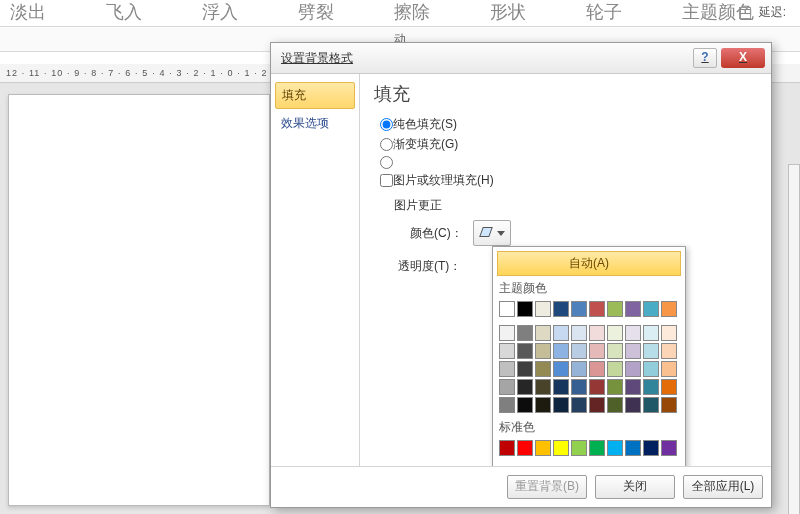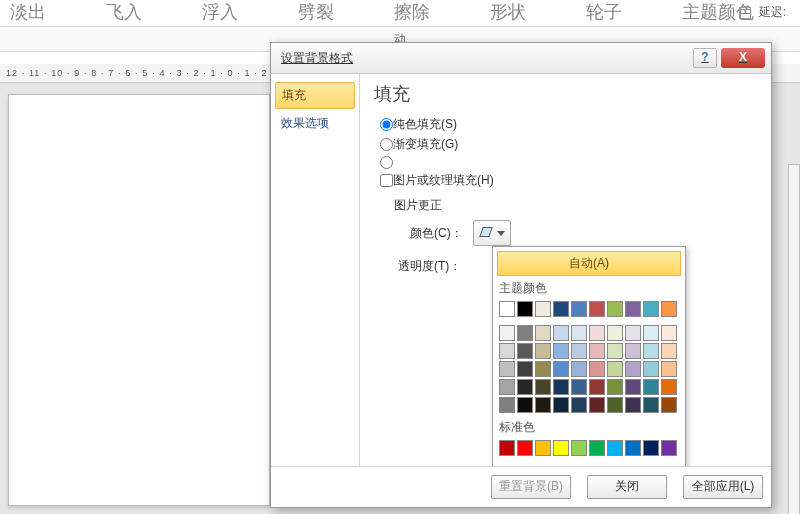--- a/index.html
+++ b/index.html
@@ -246,21 +246,21 @@
     padding:4px 2px 2px 2px;
     margin-top:4px;
     font-size:12px;color:#2a4a8b;
   }
   
   .btnbar {
     border-top: 1px solid #d4d4d4;
     padding: 8px;
     display: flex;
     justify-content: flex-end;
-    gap: 16px;
+    gap: 8px;
   }
   .btn {
     min-width: 78px;
     height: 22px;
     border: 1px solid #9e9e9e;
     background: linear-gradient(#fefefe,#e9e9e9);
     border-radius: 2px;
     text-align: center;
     line-height: 21px;
     font-size: 12px;

